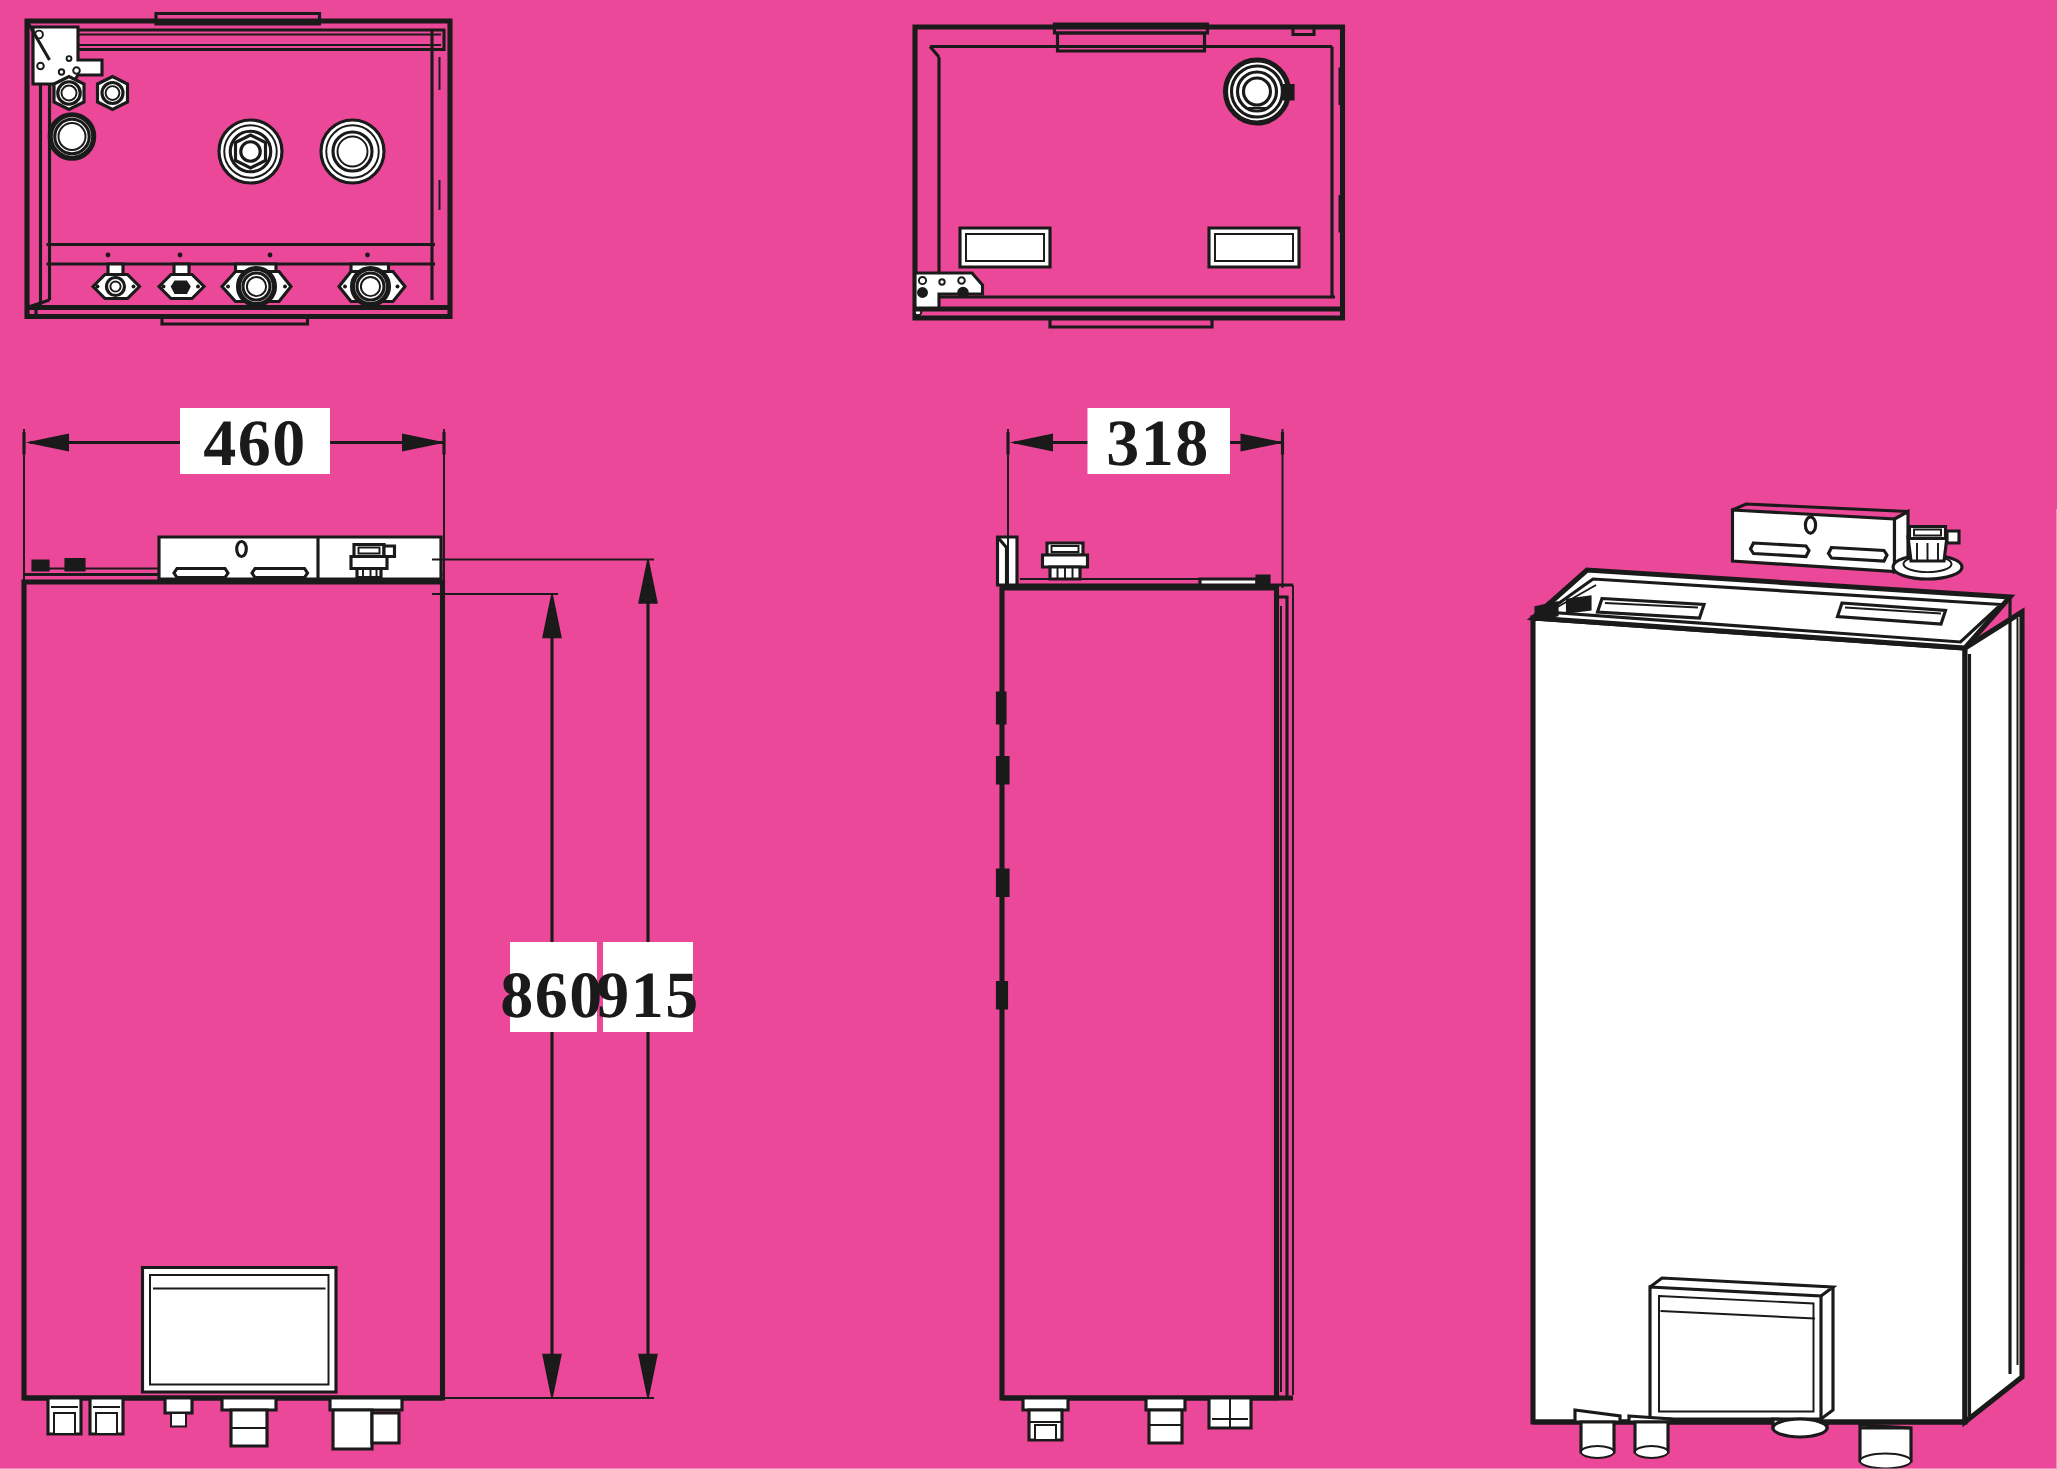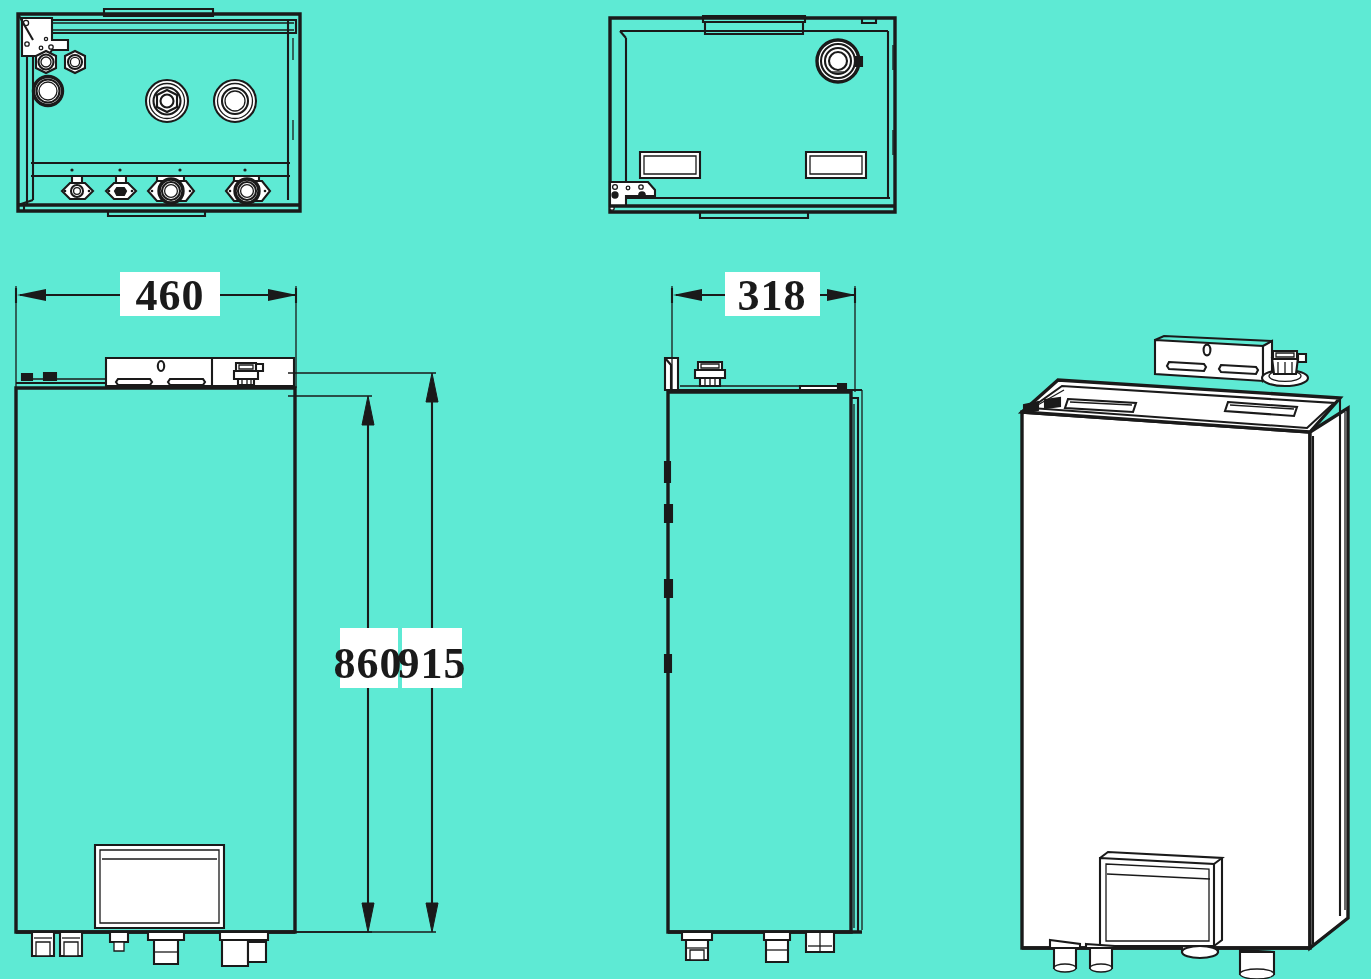--- a/index.html
+++ b/index.html
@@ -1,19 +1,19 @@
 <!DOCTYPE html>
 <html><head>
 <meta charset="utf-8">
 <title>Technical Drawing</title>
 <style>
   html,body{margin:0;padding:0;background:#ffffff;}
   body{width:1371px;height:979px;overflow:hidden;
        font-family:"Liberation Serif", serif;}
-  #sheet{position:relative;width:1371px;height:979px;background:#5eead4;}
+  #sheet{position:relative;width:1371px;height:979px;background:#ec4899;}
   svg#drawing{position:absolute;left:0;top:0;width:1371px;height:979px;display:block;}
   .dimtext{font-family:"Liberation Serif", serif;font-weight:700;fill:#1a1a1a;
            font-size:44px;letter-spacing:1px;}
   .ln{stroke:#1a1a1a;fill:none;}
   .thin{stroke-width:1.3;}
   .med{stroke-width:2.1;}
   .thick{stroke-width:3.4;}
   .fillw{fill:#ffffff;}
   .filld{fill:#1a1a1a;}
 </style>

